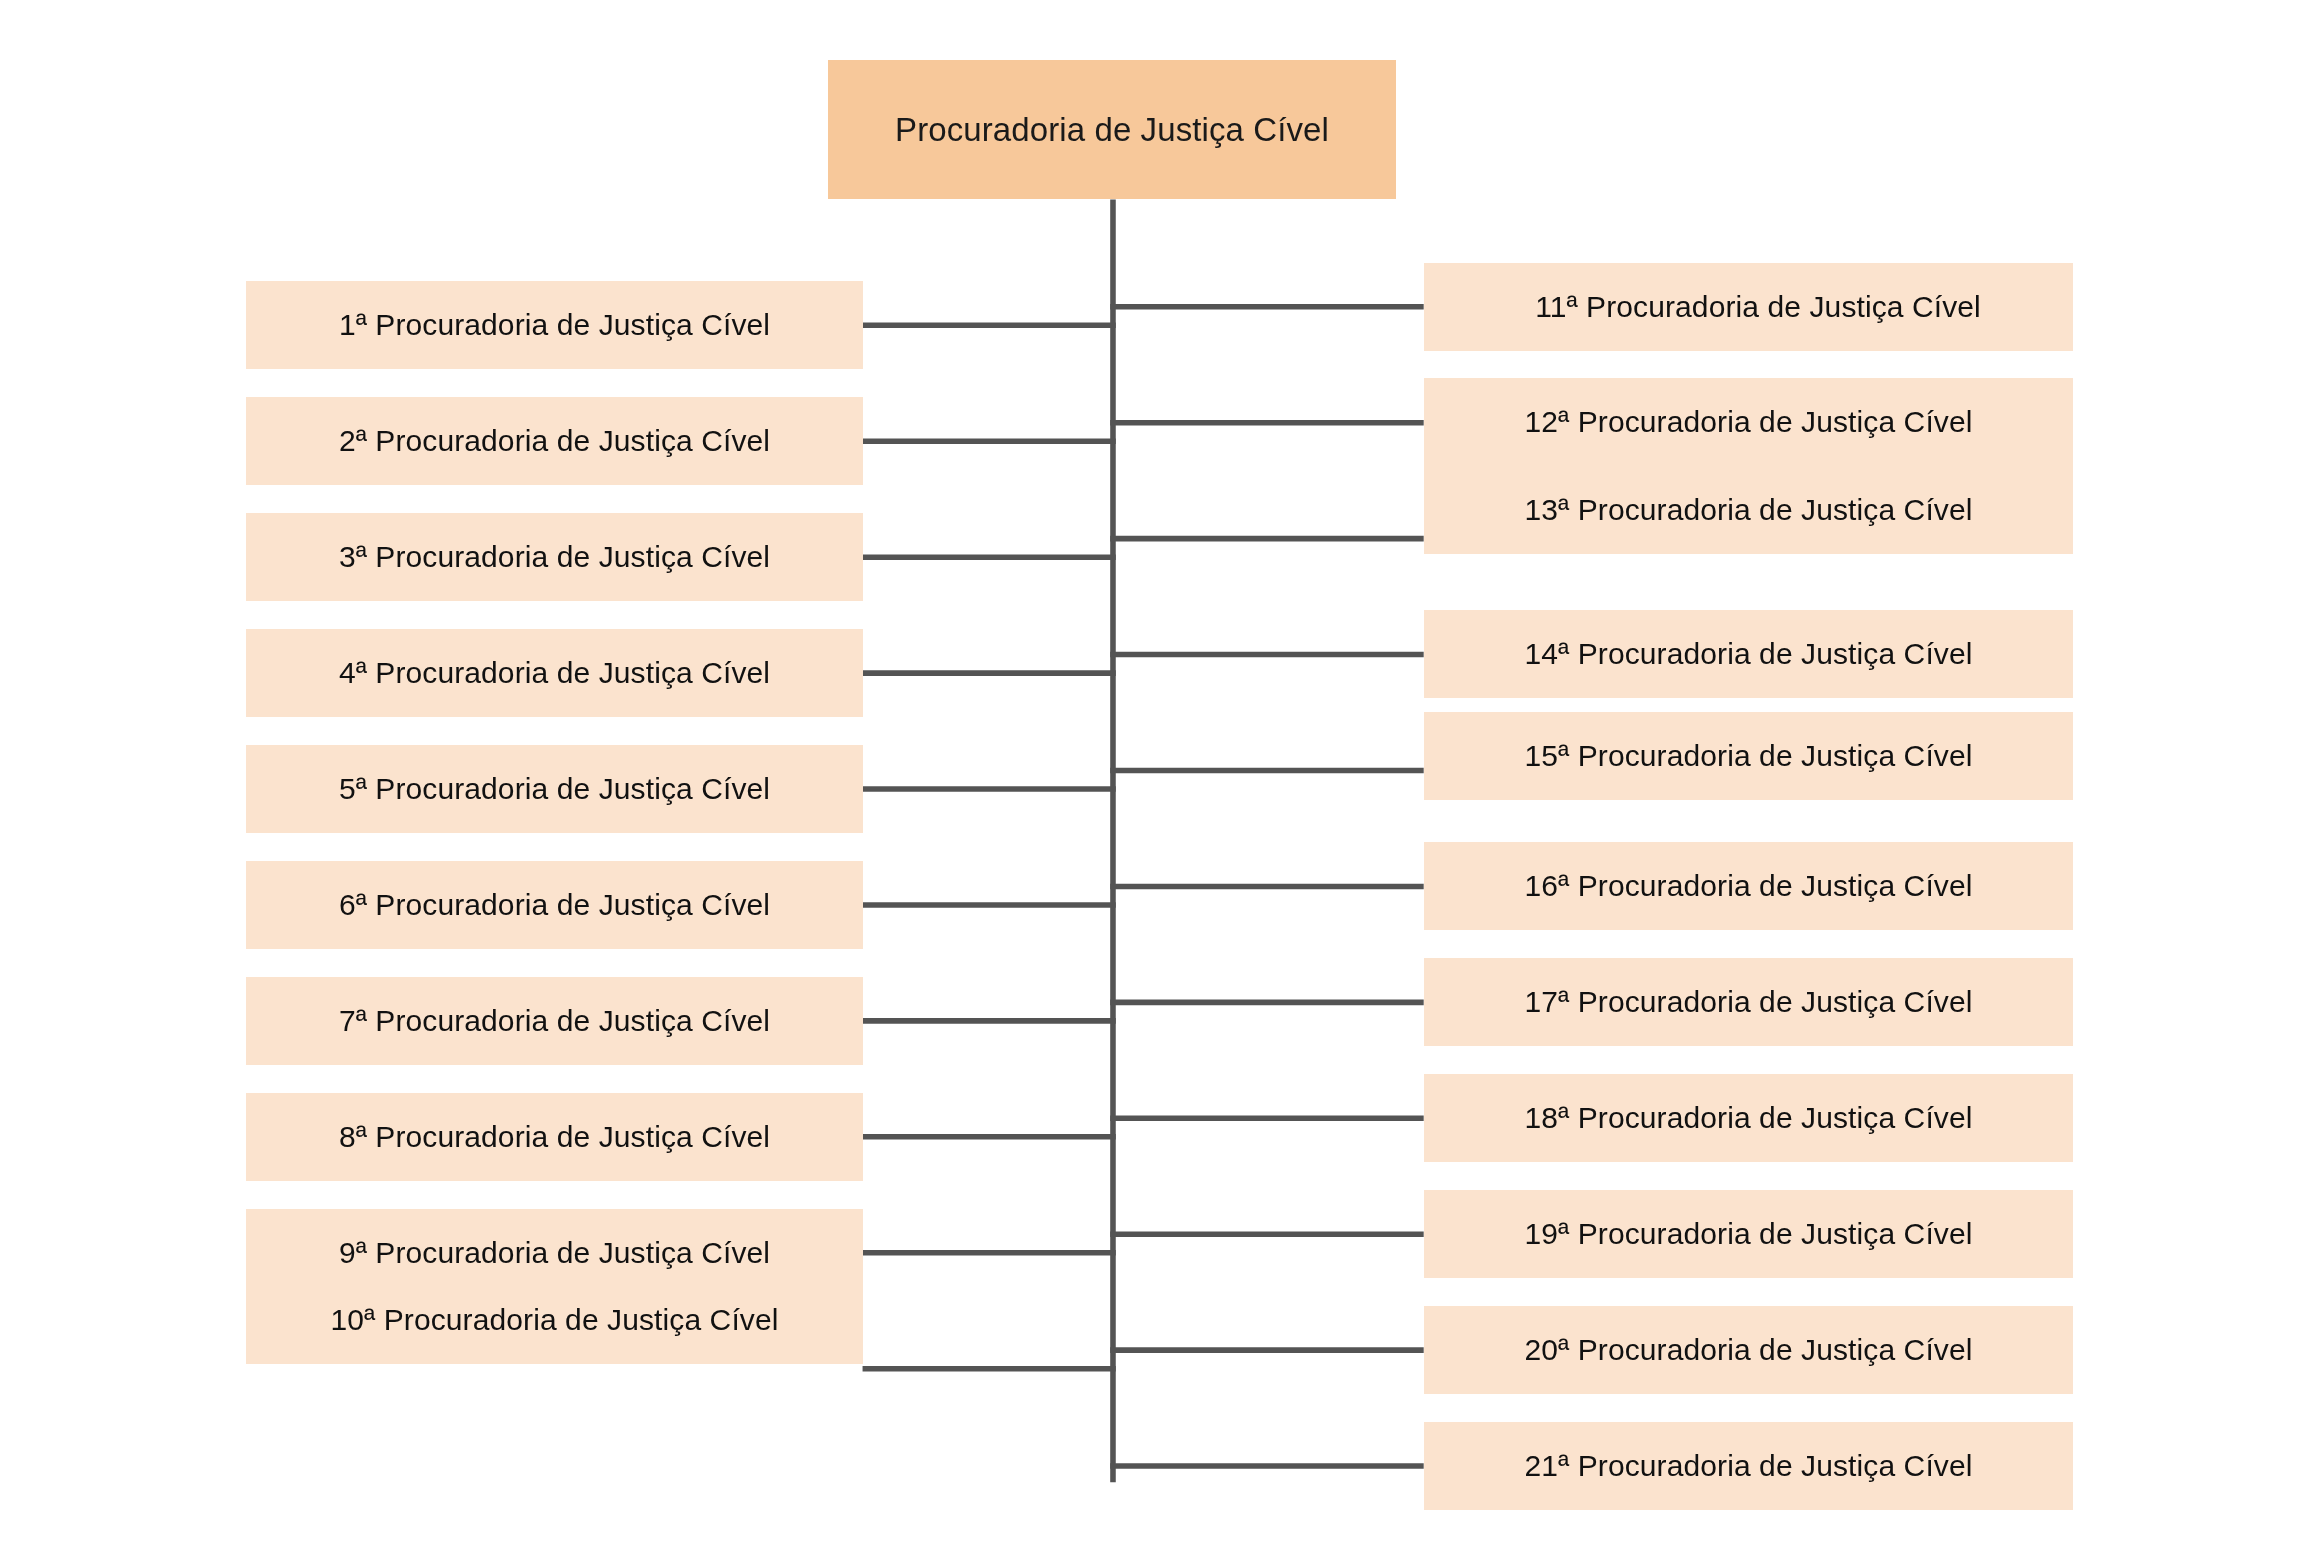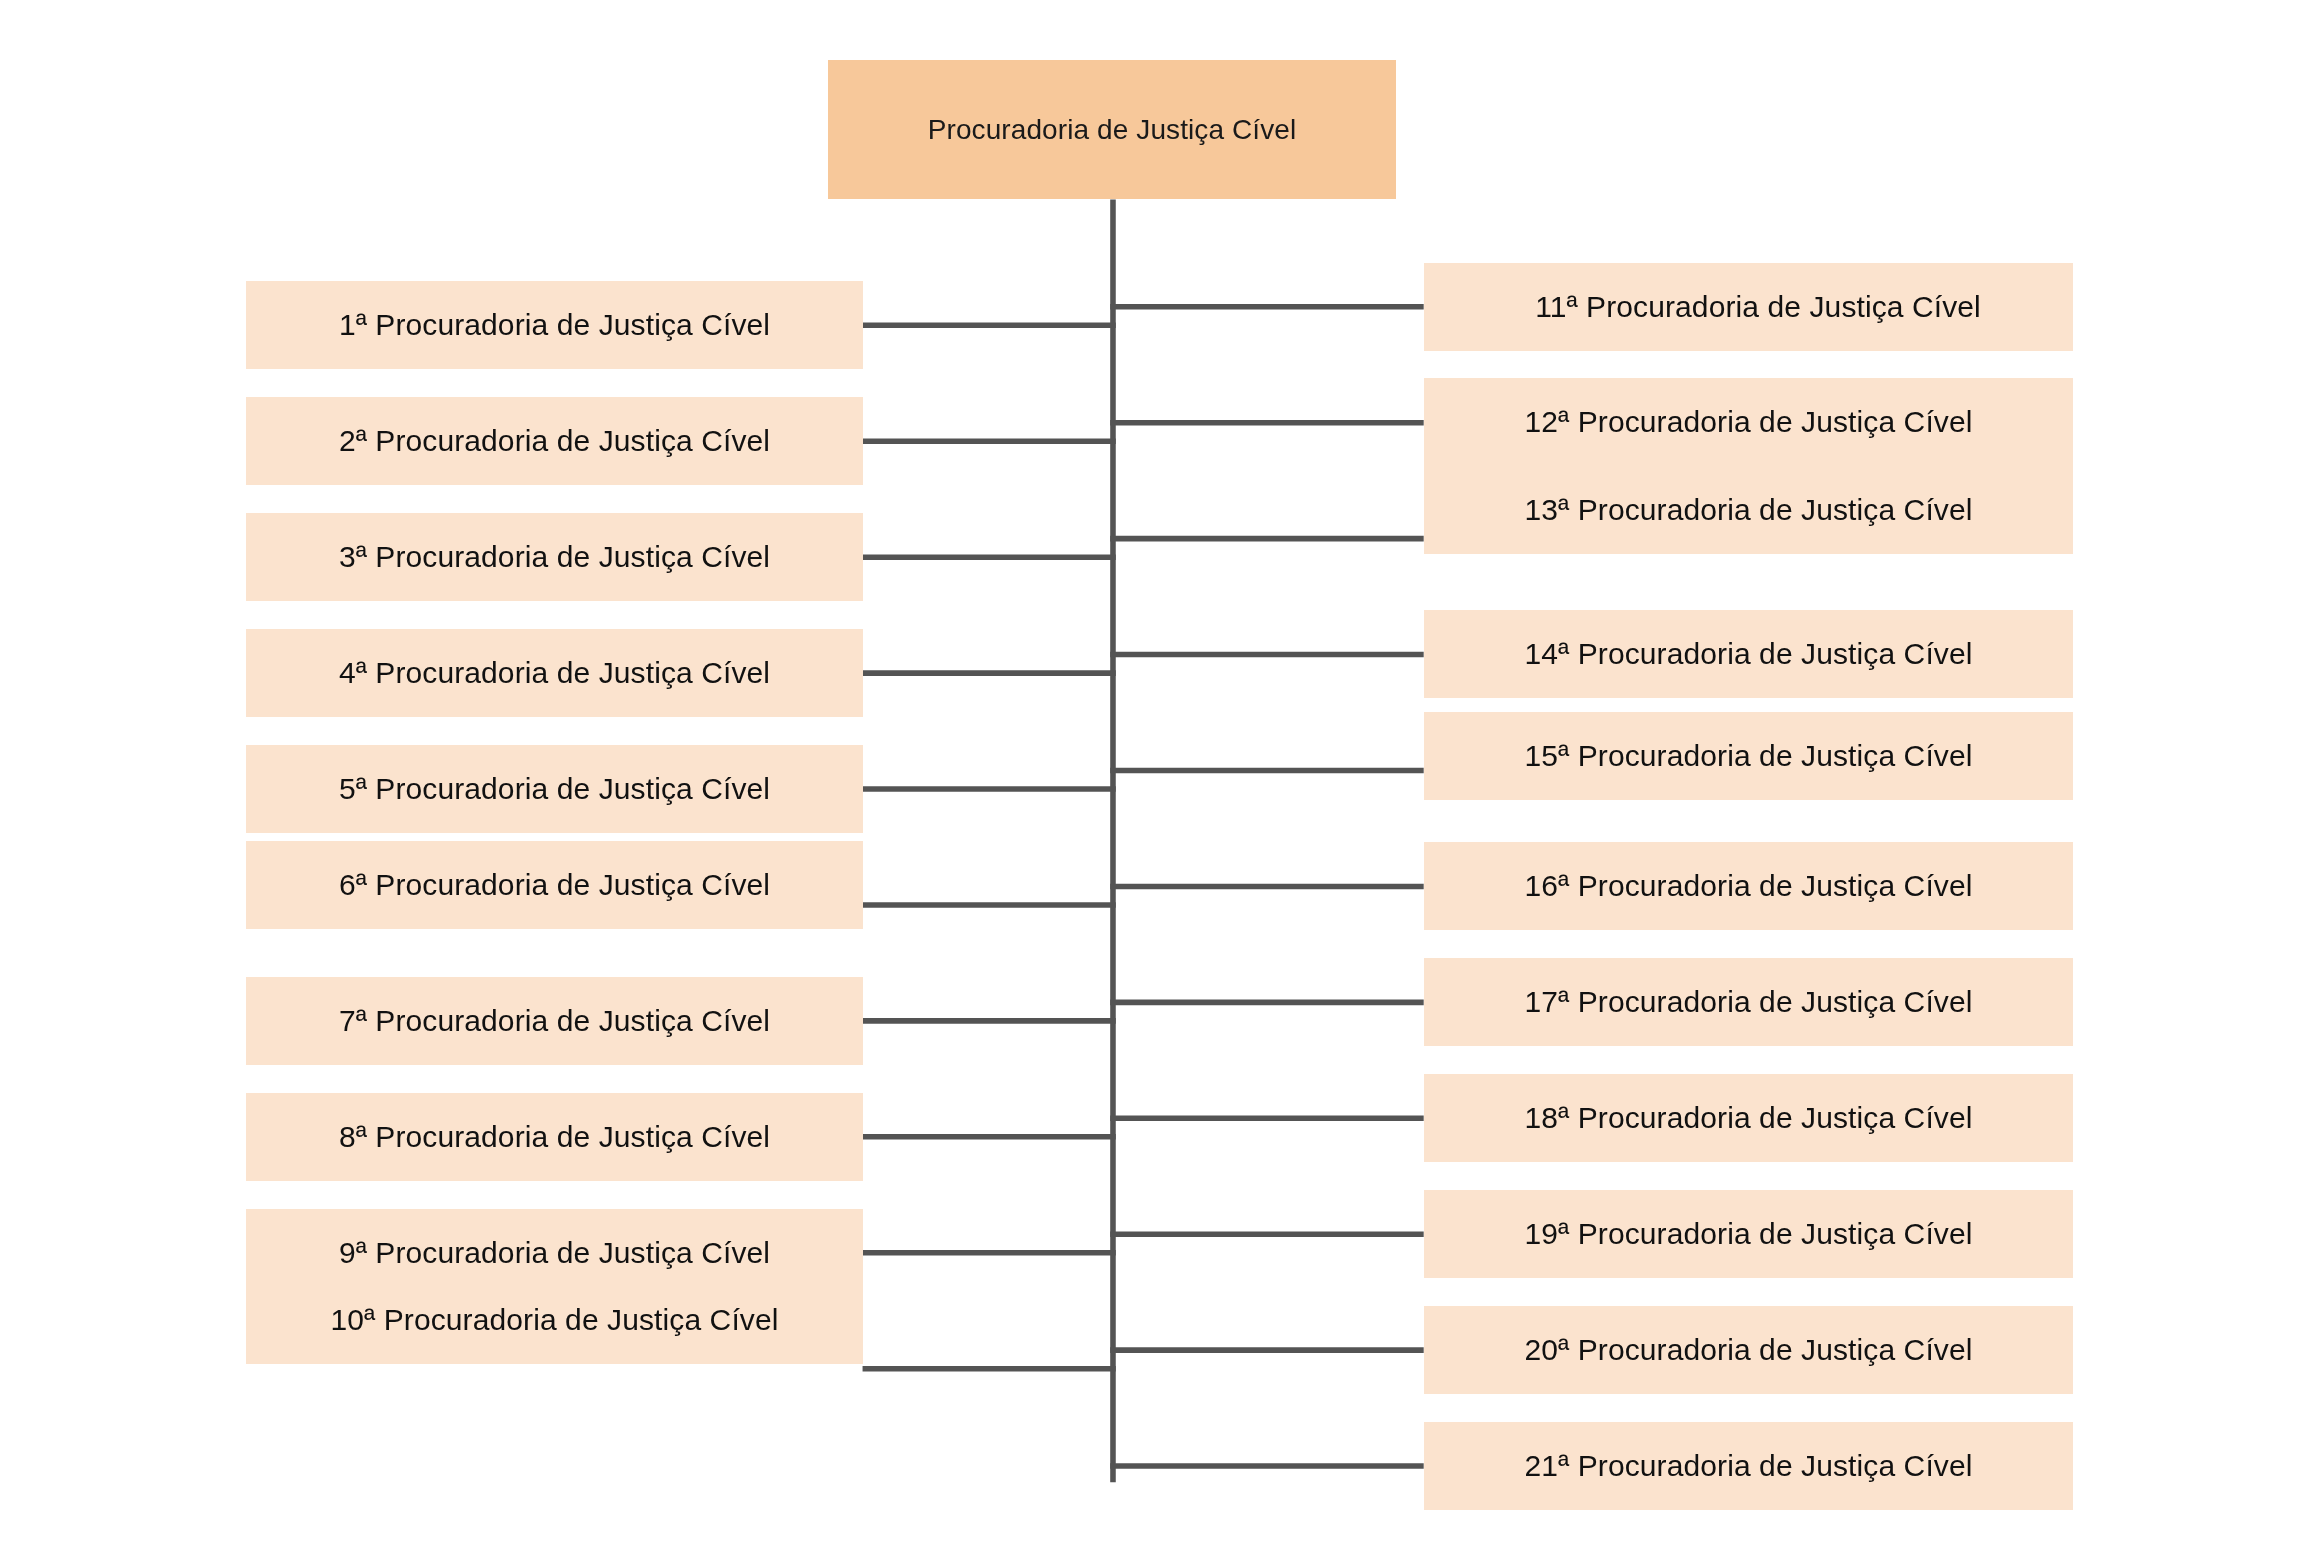--- a/index.html
+++ b/index.html
@@ -39,21 +39,21 @@
     top: 60px;
     width: 568px;
     height: 139px;
     background: #f7c89a;
     display: flex;
     align-items: center;
     justify-content: center;
     box-sizing: border-box;
   }
   .root-label {
-    font-size: 28px;
+    font-size: 33px;
     color: #1a1a1a;
     line-height: 1.2;
     letter-spacing: 0.1px;
     white-space: nowrap;
   }
 
   
   .node {
     position: absolute;
     height: 88px;
@@ -117,21 +117,21 @@
       </div>
       <div class="node node-left" style="top: 513px;">
         <span class="node-label">3ª Procuradoria de Justiça Cível</span>
       </div>
       <div class="node node-left" style="top: 629px;">
         <span class="node-label">4ª Procuradoria de Justiça Cível</span>
       </div>
       <div class="node node-left" style="top: 745px;">
         <span class="node-label">5ª Procuradoria de Justiça Cível</span>
       </div>
-      <div class="node node-left" style="top: 841px;">
+      <div class="node node-left" style="top: 861px;">
         <span class="node-label">6ª Procuradoria de Justiça Cível</span>
       </div>
       <div class="node node-left" style="top: 977px;">
         <span class="node-label">7ª Procuradoria de Justiça Cível</span>
       </div>
       <div class="node node-left" style="top: 1093px;">
         <span class="node-label">8ª Procuradoria de Justiça Cível</span>
       </div>
       <div class="node node-left" style="top: 1209px;">
         <span class="node-label">9ª Procuradoria de Justiça Cível</span>

